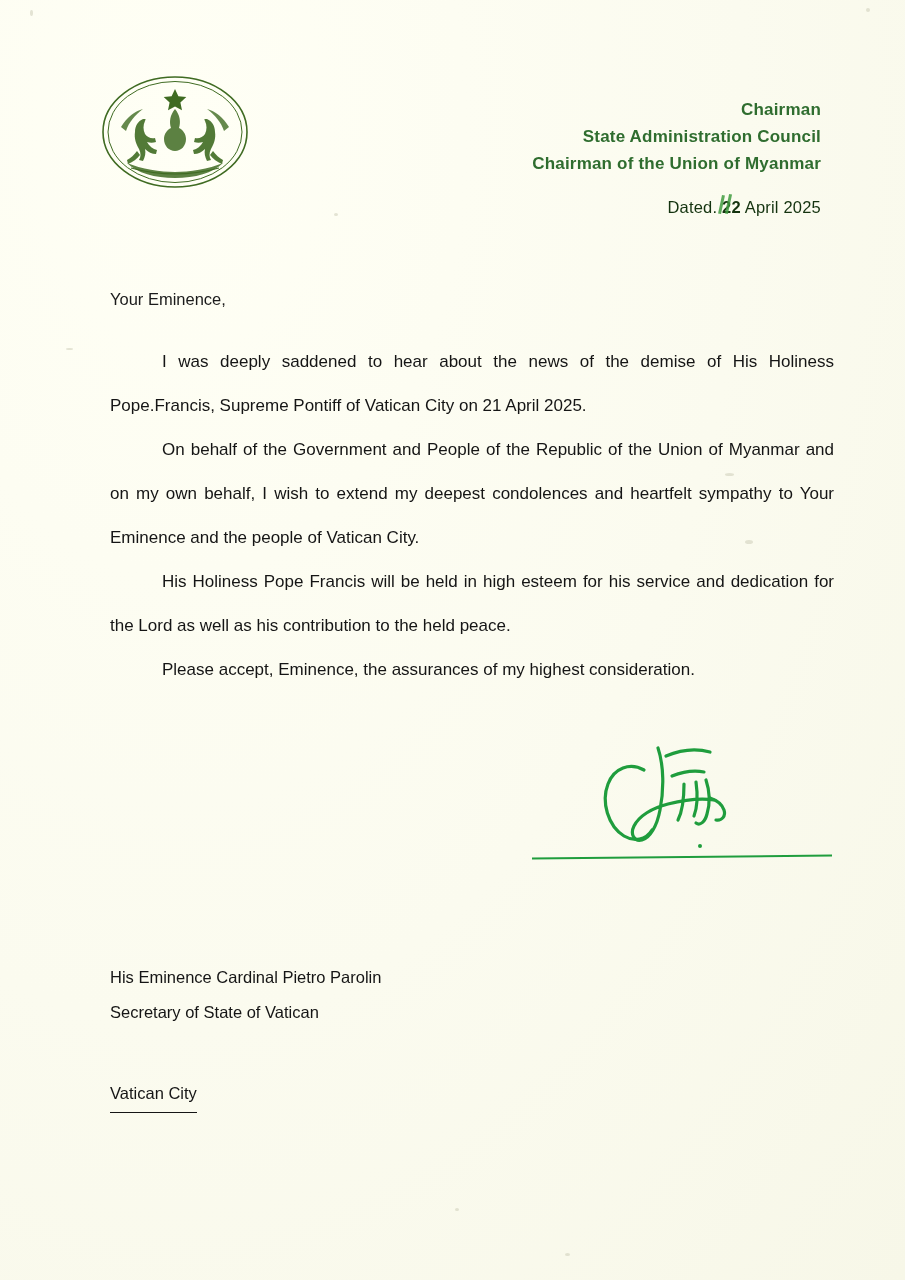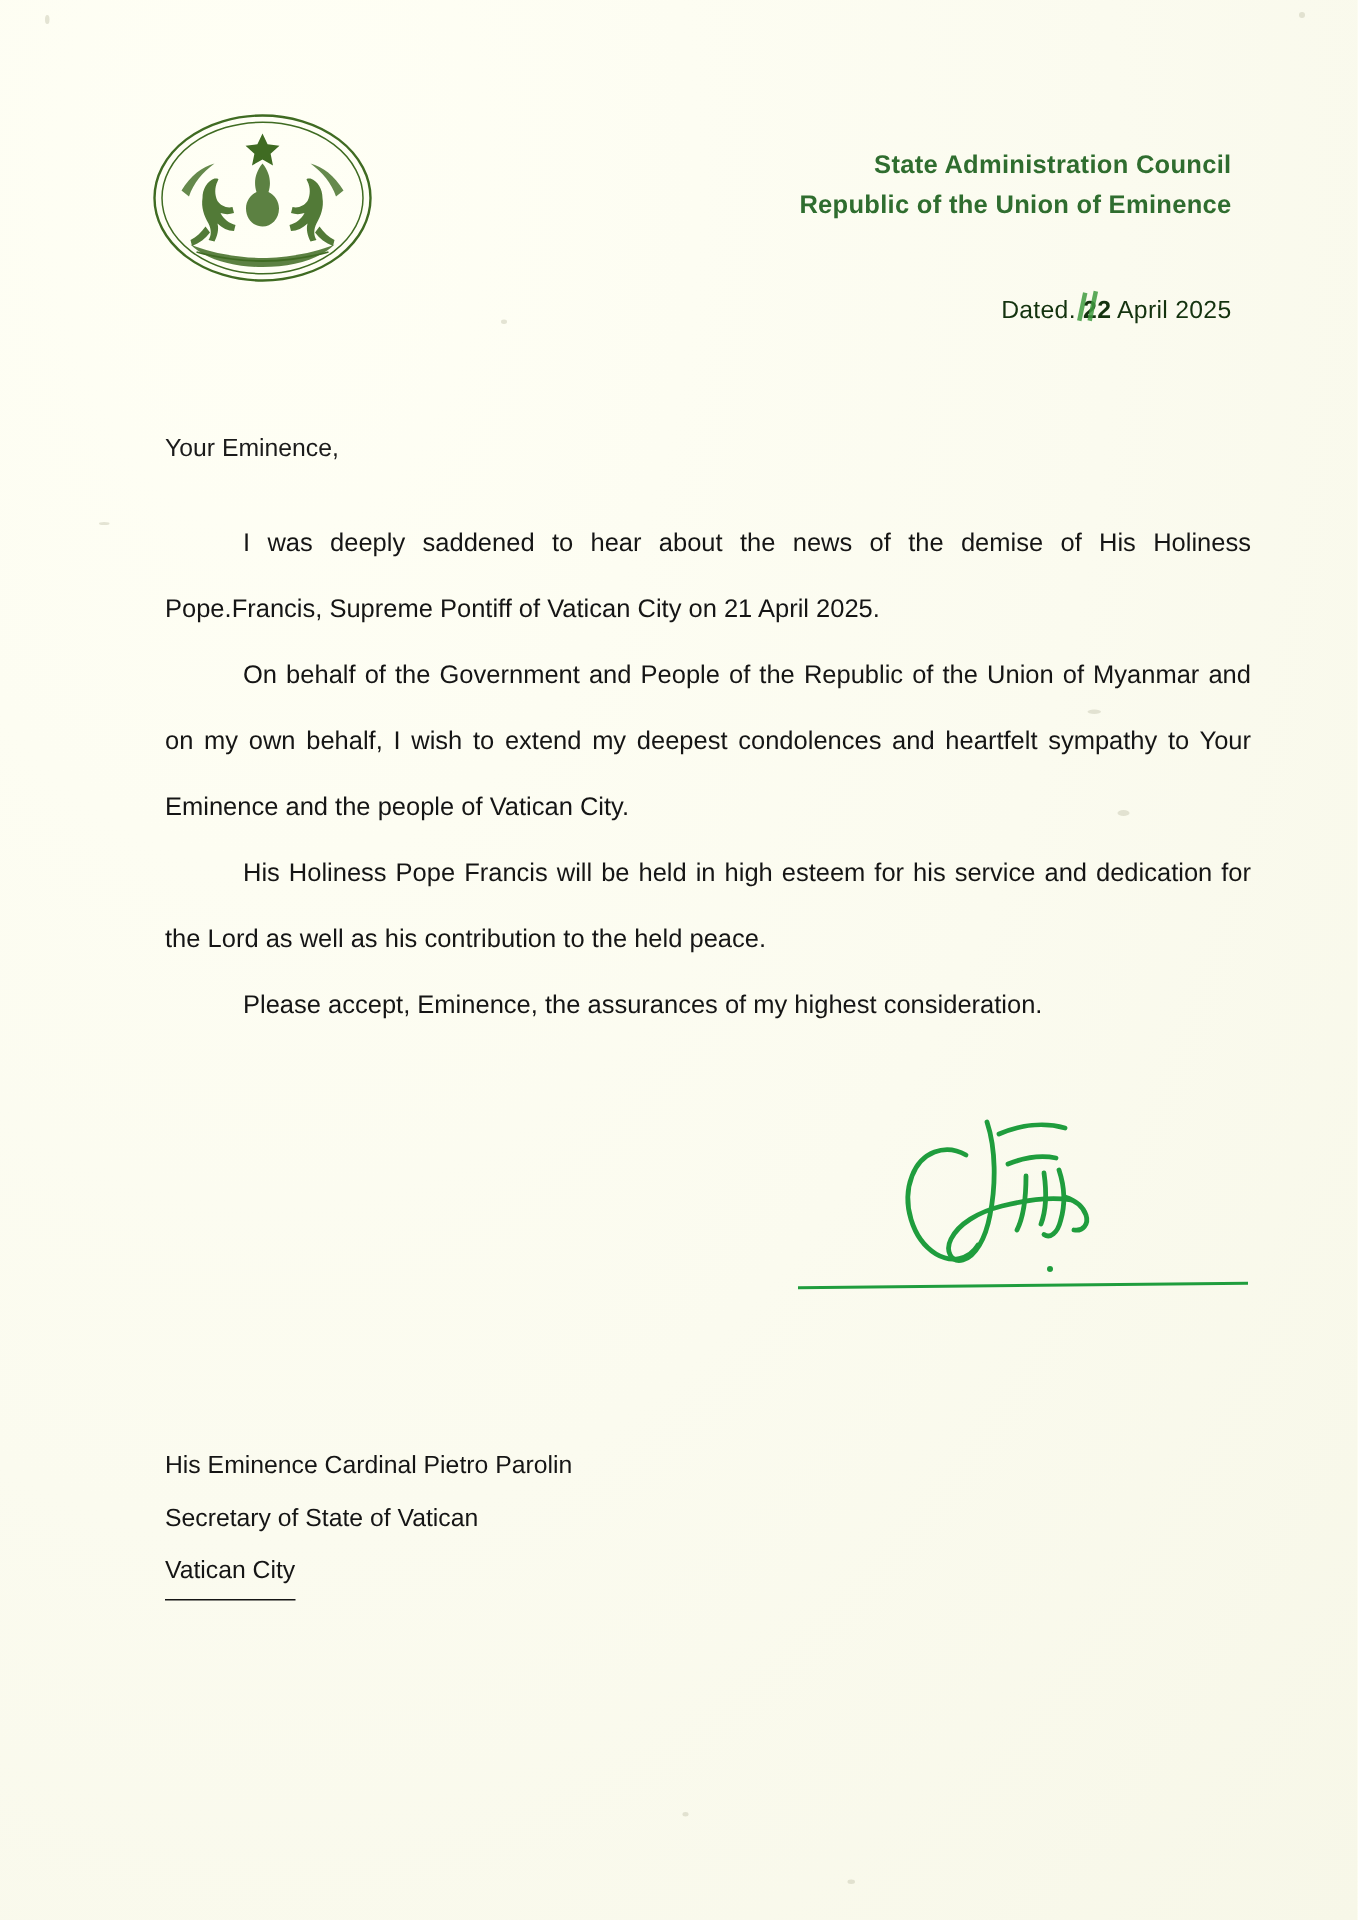--- a/index.html
+++ b/index.html
@@ -151,20 +151,21 @@
     top: 960px;
     font-size: 16.5px;
     line-height: 35px;
     color: #151515;
   }
   .addressee div { white-space: nowrap; }
   .addressee .underlined {
     display: inline-block;
     border-bottom: 1.5px solid #151515;
     padding-bottom: 1px;
+    margin-top: 46px;
   }
 </style>
 </head>
 <body>
 
 <div class="page">
 
   <div class="speck" style="left:30px;top:10px;width:3px;height:6px;"></div>
   <div class="speck" style="left:866px;top:8px;width:4px;height:4px;"></div>
   <div class="speck" style="left:66px;top:348px;width:7px;height:2px;"></div>
@@ -191,22 +192,23 @@
 
       <path d="M26 88 c14 6 34 9 48 9 c14 0 34-3 48-9 c-10 10 -28 15 -48 15 c-20 0 -38-5 -48-15z" fill="#3f6b22" opacity=".85"></path>
       <path d="M30 93 q44 12 88 0" fill="none" stroke="#3f6b22" stroke-width="1.2"></path>
 
       <path d="M20 52 c6-10 14-16 22-18 c-8 6 -14 13 -17 22z" fill="#3f6b22" opacity=".8"></path>
       <path d="M128 52 c-6-10 -14-16 -22-18 c8 6 14 13 17 22z" fill="#3f6b22" opacity=".8"></path>
     </svg>
   </div>
 
   <div class="header-block">
+    <div>Chairman</div>
     <div>State Administration Council</div>
-    <div>Republic of the Union of Eminence</div>
+    <div>Chairman of the Union of Myanmar</div>
   </div>
 
   <div class="dated">
     <span>Dated.</span>
     <span class="daynum">22</span>
     <span>April 2025</span>
   </div>
 
   <div class="salutation">Your Eminence,</div>
 

